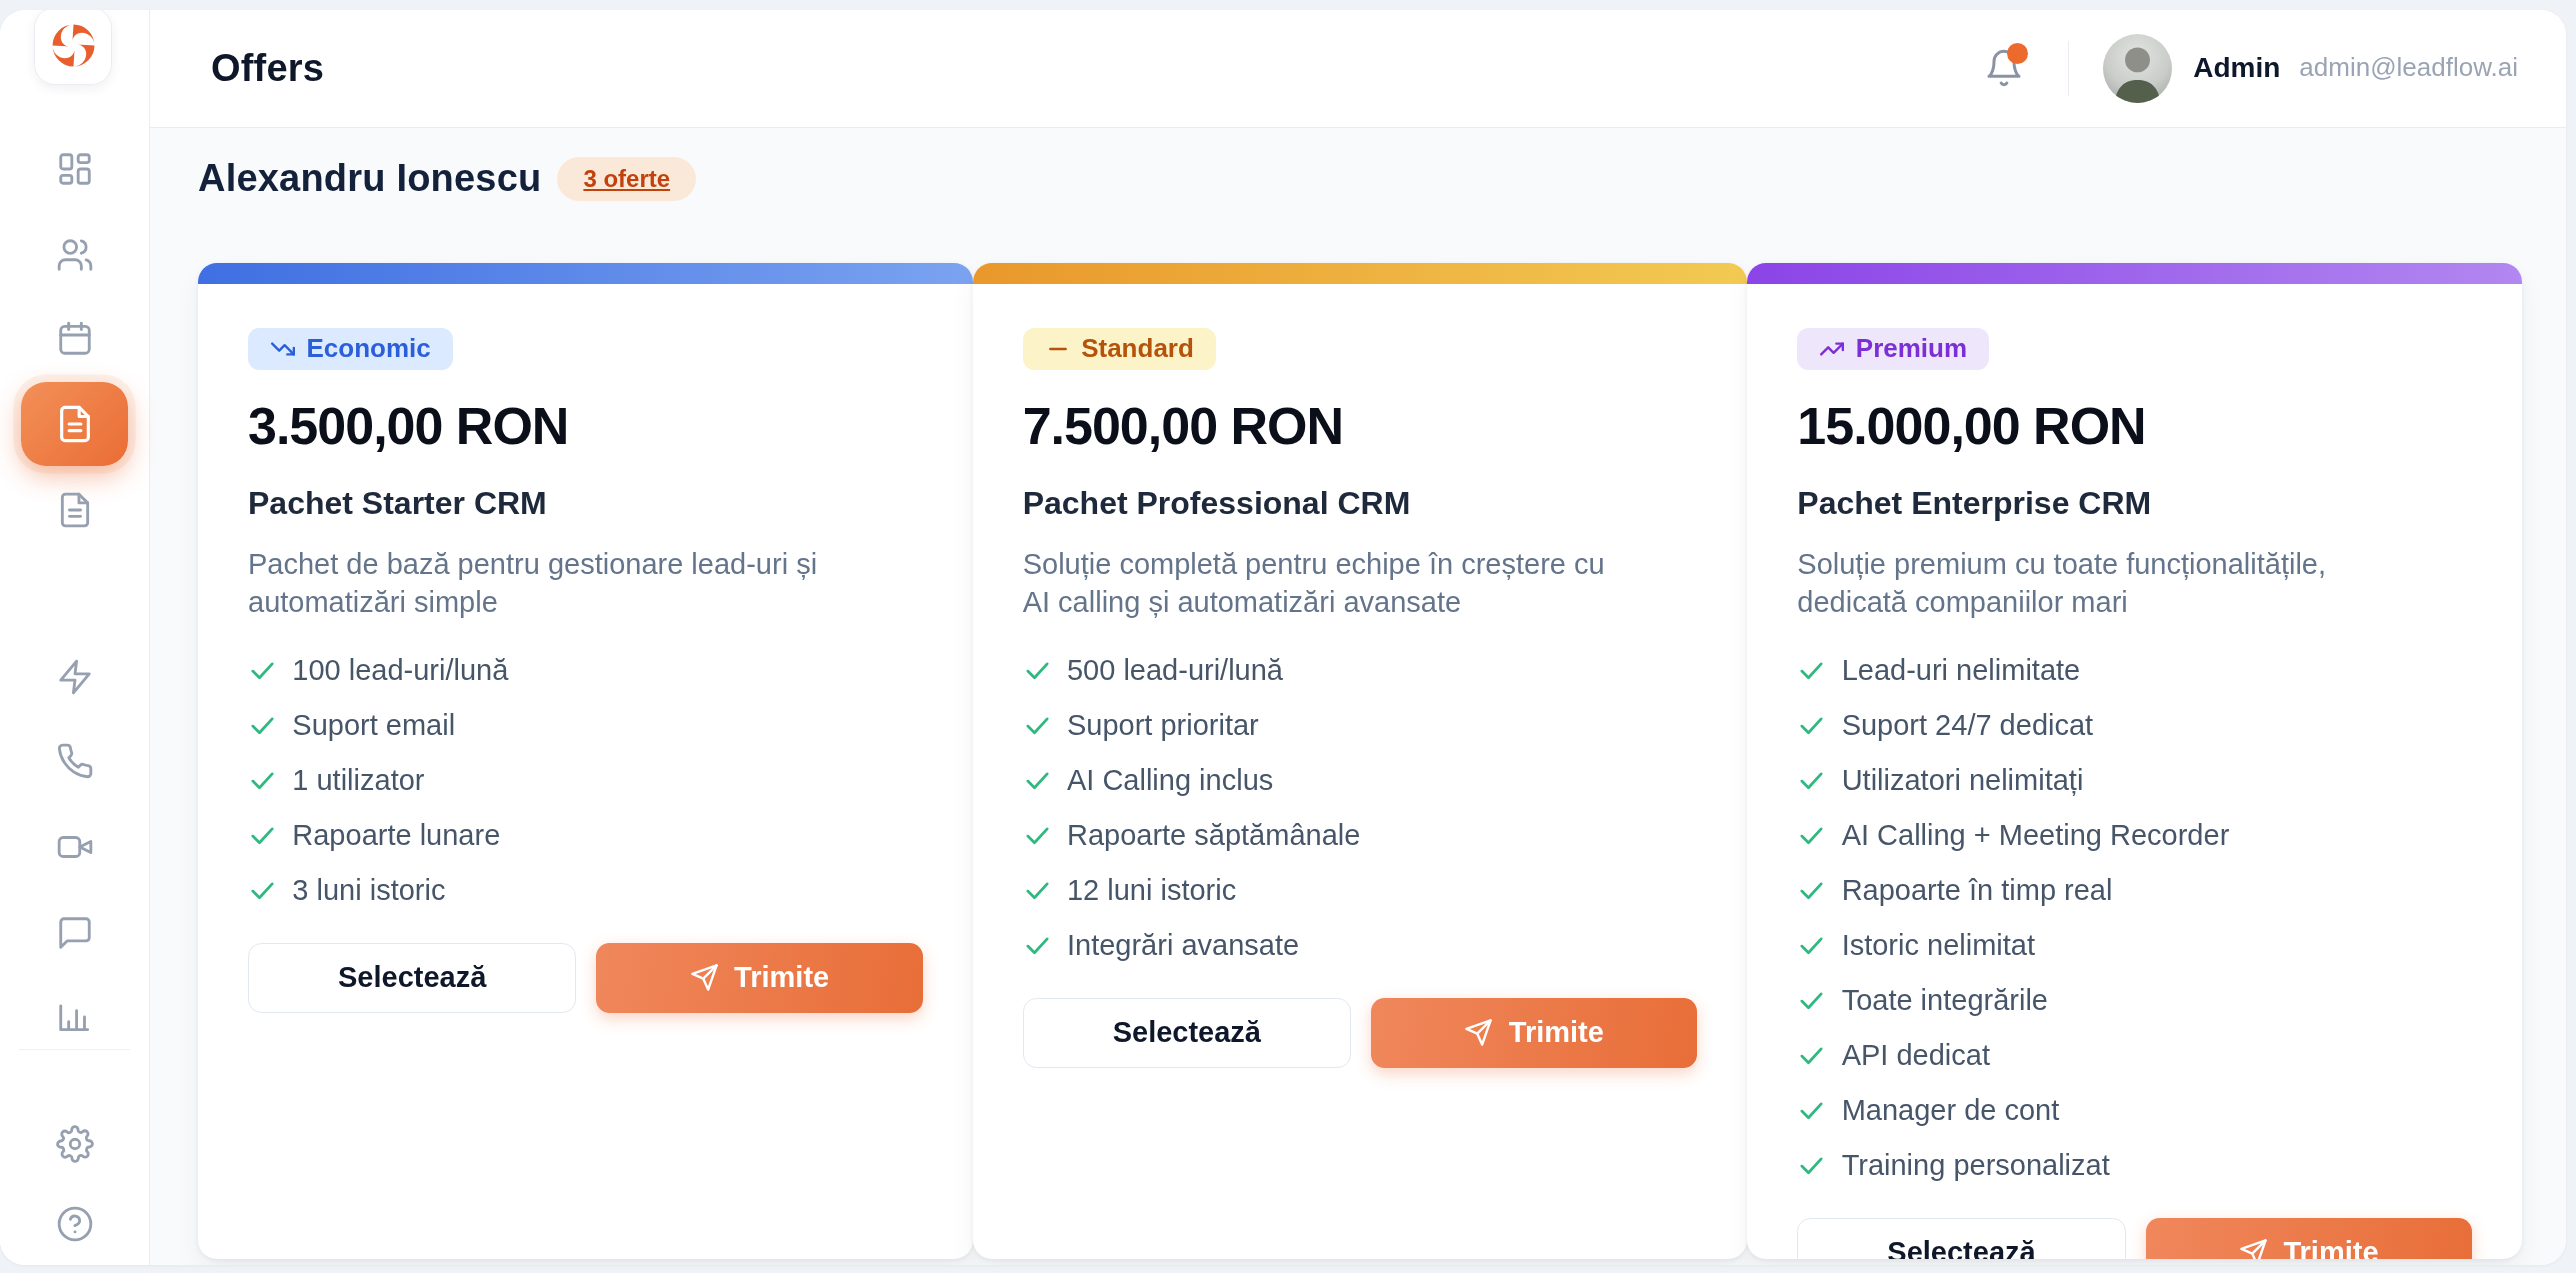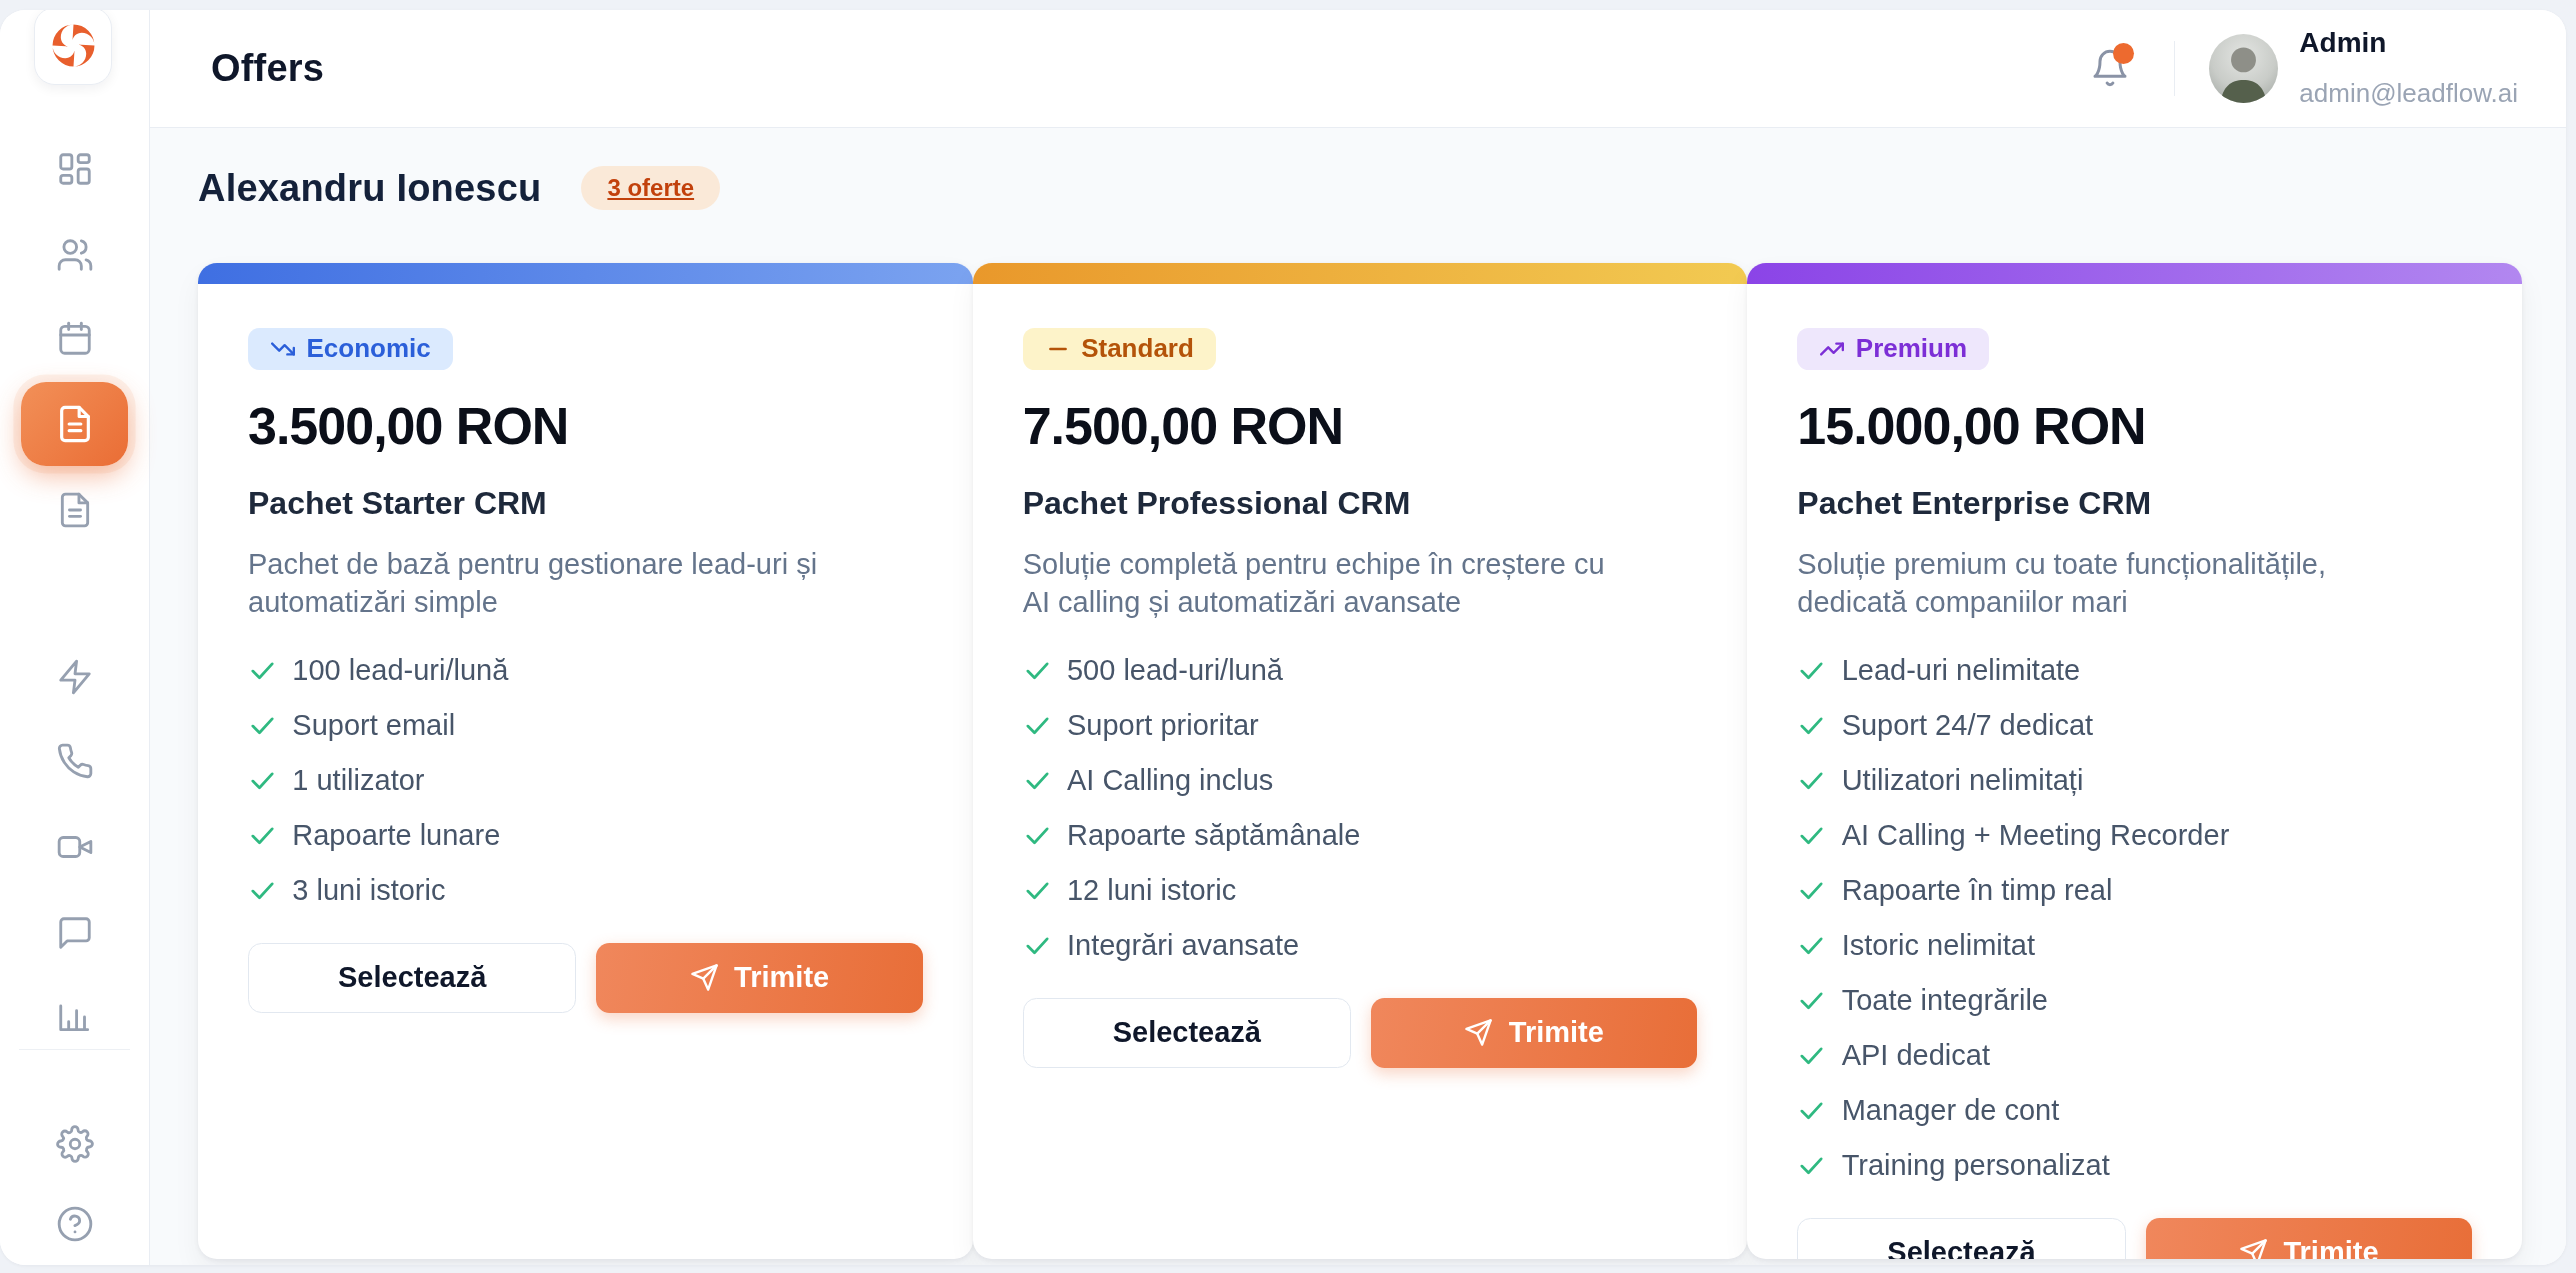--- a/index.html
+++ b/index.html
@@ -33,27 +33,27 @@
   .page-title { font-size:38px; font-weight:700; color:#0f172a; letter-spacing:0.2px; }
   .header-right { margin-left:auto; display:flex; align-items:center; }
   .bell-btn { position:relative; width:53px; height:53px; display:flex; align-items:center; justify-content:center;
               color:#8a93a6; cursor:pointer; }
   .bell-btn svg { width:40px; height:40px; }
   .bell-dot { position:absolute; top:1.9px; right:1.9px; width:21px; height:21px; border-radius:50%; }
   .hdr-divider { width:1px; height:55px; background:#e9edf3; margin:0 34px 0 38px; }
   .avatar { width:69px; height:69px; border-radius:50%; overflow:hidden; flex:0 0 69px;
             background:radial-gradient(circle at 50% 32%, #e3e5e2 0%, #c9ccc8 55%, #9ba19c 100%); position:relative; }
   .avatar svg { position:absolute; inset:0; }
-  .user-meta { margin-left:21px; display:flex; flex-direction:column; gap:19px; }
+  .user-meta { margin-left:21px; display:flex; flex-direction:row; gap:19px; }
   .user-name { font-size:28px; font-weight:700; color:#0f172a; }
   .user-email { font-size:26px; color:#9aa4b4; }
 
   
   .content { flex:1; background:#f8fafc; padding:29px 44px 5.7px 48px; display:flex; flex-direction:column; min-height:0; }
-  .heading-row { display:flex; align-items:flex-end; gap:40px; height:53px; flex:0 0 53px; }
+  .heading-row { display:flex; align-items:flex-start; gap:16px; height:53px; flex:0 0 53px; }
   .client-name { font-size:38px; font-weight:700; color:#14213a; letter-spacing:0.2px; }
   .count-badge { height:44px; display:inline-flex; align-items:center; padding:0 26px; border-radius:22px;
                  font-size:24px; font-weight:700;text-decoration:underline; }
 
   .cards { margin-top:53px; flex:1; display:grid; grid-template-columns:repeat(3,1fr); min-height:0; }
   .card { background:#fff; border-radius:19px; overflow:hidden; display:flex; flex-direction:column;
           box-shadow:0 1.9px 4.8px rgba(15,23,42,.06), 0 13.4px 29px rgba(15,23,42,.05); }
   .card-topbar { height:21px; flex:0 0 21px; }
   .card-body { padding:44px 50px 38px; display:flex; flex-direction:column; }
   .tier-badge { align-self:flex-start; height:42px; display:inline-flex; align-items:center; gap:10.5px;

